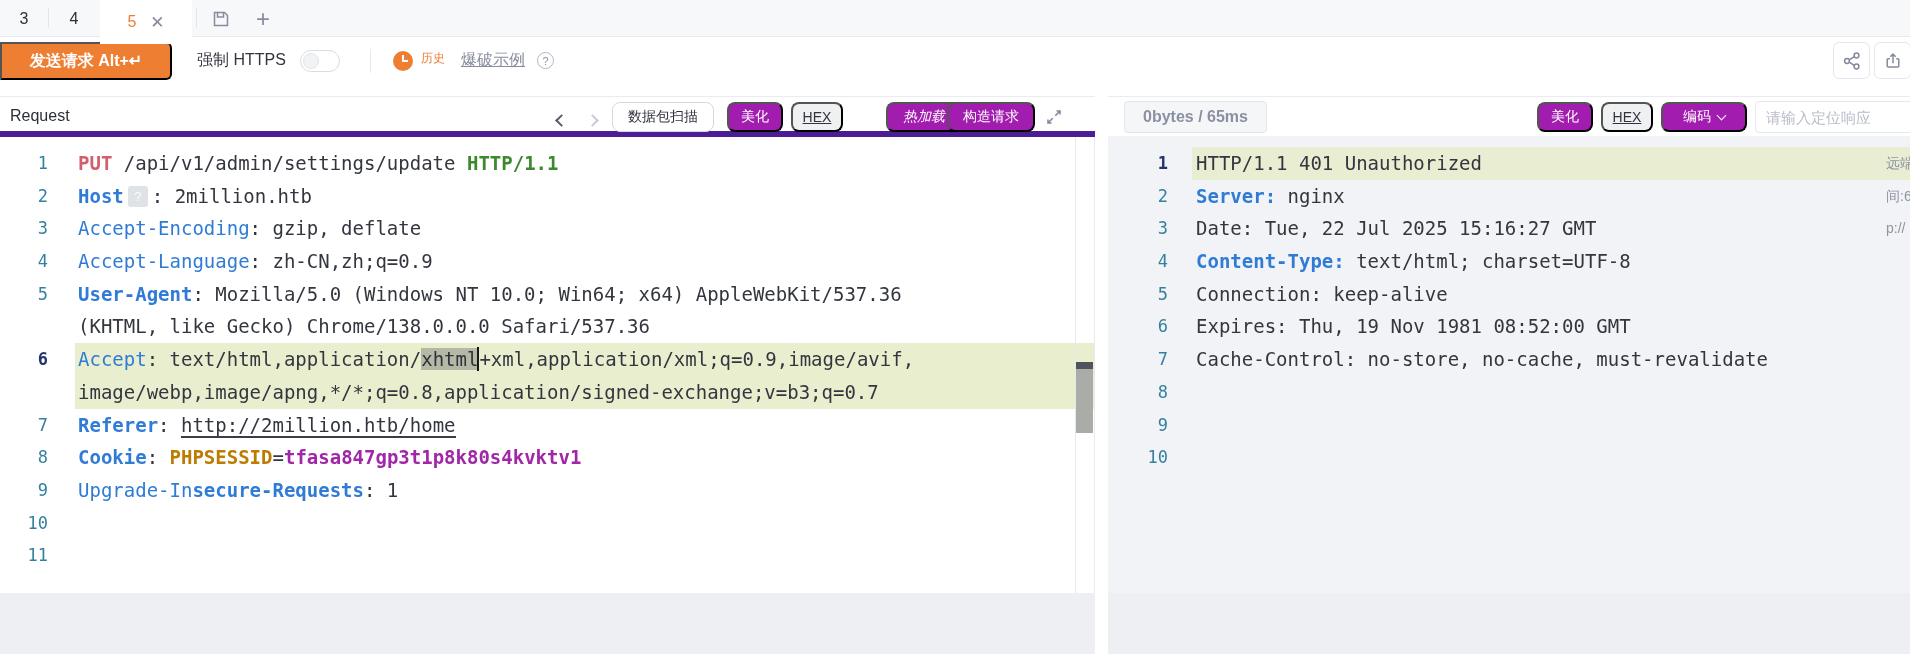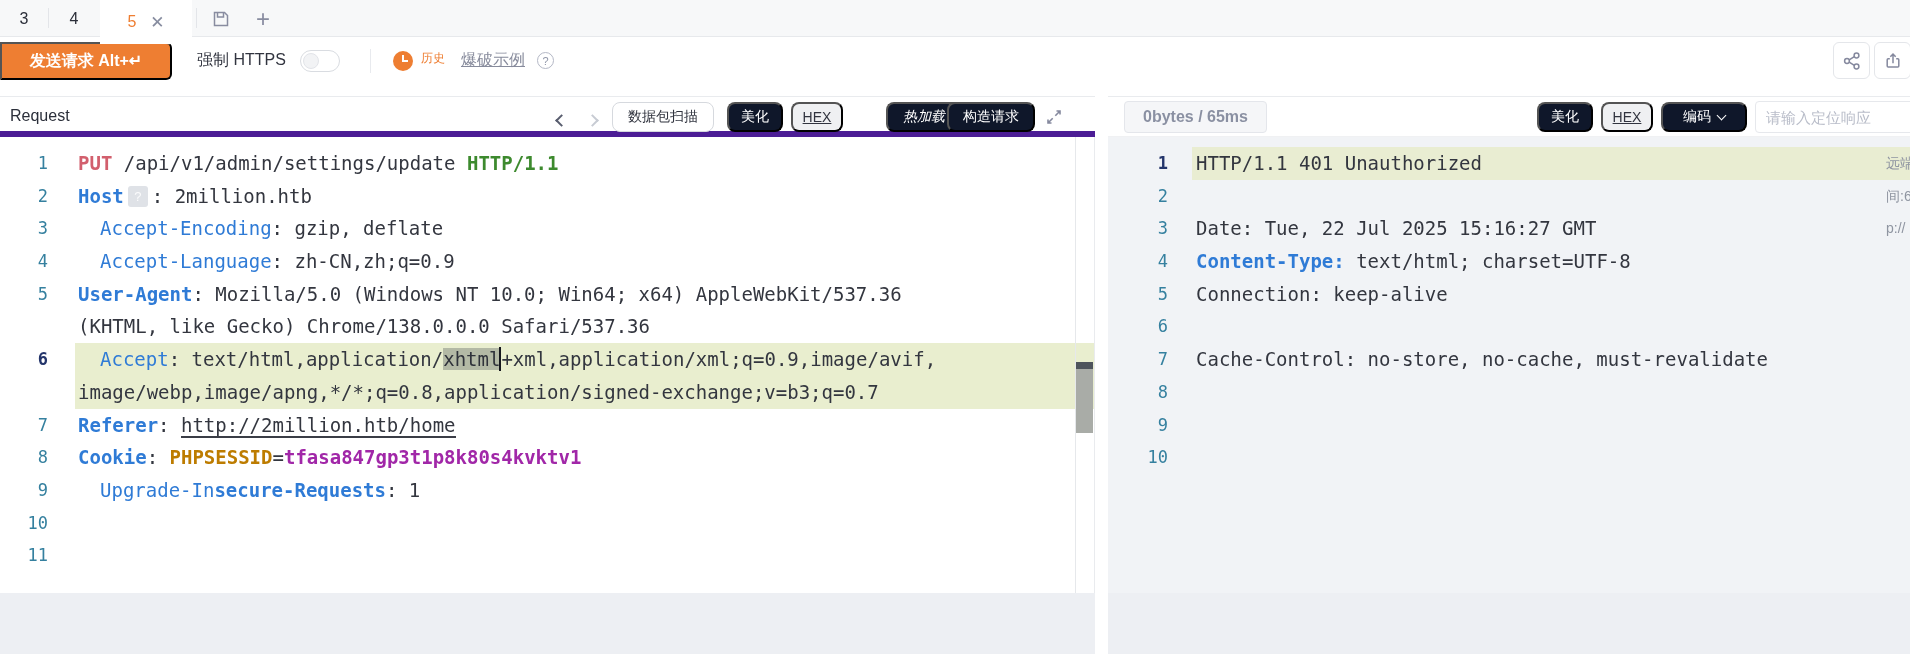--- a/index.html
+++ b/index.html
@@ -49,21 +49,21 @@
   .req-header { left:0; width:1095px; border-bottom:6px solid #4c1d95; }
   .resp-header { left:1108px; width:802px; border-bottom:1px solid #f0f1f3; }
   .panel-title { position:absolute; left:10px; top:10px; font-size:16px; color:#2b2f3a; font-weight:500; }
   .chev { display:inline-block; width:9px; height:9px; border-left:2px solid #585d6e;
     border-bottom:2px solid #585d6e; }
   .chev-left  { transform:rotate(45deg); }
   .chev-right { transform:rotate(-135deg); border-color:#c7cbd3; }
   .nav { position:absolute; top:14px; cursor:pointer; }
   .hbtn { position:absolute; top:5px; height:30px; border-radius:8px; font-size:14px;
     display:flex; align-items:center; justify-content:center; cursor:pointer; white-space:nowrap; }
-  .hbtn.orange { background:#0f172a; color:#fff;text-align:center; }
+  .hbtn.orange { background:#a21caf; color:#fff;text-align:center; }
   .hbtn.gray { background:#eff0f2; color:#31343f;text-decoration:underline; }
   .hbtn.bordered { background:#fff; border:1px solid #d6d9de; color:#31343f; }
   .chev-down { display:inline-block; width:7px; height:7px; border-left:1.8px solid #fff;
     border-bottom:1.8px solid #fff; transform:rotate(-45deg); margin-left:7px; margin-top:-4px; }
   .stats-badge { position:absolute; left:16px; top:4px; height:32px; padding:0 18px;
     background:#f5f6f8; border:1px solid #e4e6eb; border-radius:4px; color:#8a90a2;
     font-size:16px; font-weight:bold; display:flex; align-items:center; }
   .locate-input { position:absolute; left:647px; top:4px; width:220px; height:32px;
     border:1px solid #e6e8ec; border-radius:4px; background:#fff; font-size:15px;
     color:#33363f; padding:0 10px; outline:none; }
@@ -77,21 +77,21 @@
     font-family:"DejaVu Sans Mono",monospace; font-size:19px; color:#33363f; cursor:text; }
   .req-editor .row.hl  { background:linear-gradient(to right, transparent 75px, #e9eecf 75px); }
   .resp-editor .row.hl { background:linear-gradient(to right, transparent 84px, #e9edd2 84px); }
   .ln { position:absolute; left:0; top:0; width:48px; text-align:right; font-size:17px; color:#35809f; }
   .resp-editor .ln { width:60px; }
   .ln.dark { color:#24356b; font-weight:bold; }
   .code { display:block; margin-left:78px; }
   .resp-editor .code { margin-left:88px; }
   .seg-m  { color:#d25f6d; font-weight:bold; }
   .seg-v  { color:#3d8a2e; font-weight:bold; }
-  .seg-h  { color:#2f7bd6;margin-left:22px; }
+  .seg-h  { color:#2f7bd6; }
   .seg-hb { color:#2f7bd6; font-weight:bold; }
   .seg-t  { color:#33363f; }
   .seg-u  { color:#33363f; border-bottom:2px solid #3a3d46; }
   .seg-cn { color:#bd7c00; font-weight:bold; }
   .seg-cv { color:#a127a8; font-weight:bold; }
   .seg-sel{ background:#b3b9a5; color:#2f323a; }
   .seg-caret { display:inline-block; width:2px; height:24px; background:#15171d;
     vertical-align:middle; margin:0 0 4px -1px; }
   .seg-badge { display:inline-block; width:20px; height:21px; background:#dfe2e7;
     color:#fbfbfc; border-radius:3px; font-size:13px; line-height:21px; text-align:center;
@@ -212,25 +212,25 @@
       <div class="row"><span class="ln">7</span><span class="code"><span class="seg-hb">Referer</span><span class="seg-t">: </span><span class="seg-u">http://2million.htb/home</span></span></div>
       <div class="row"><span class="ln">8</span><span class="code"><span class="seg-hb">Cookie</span><span class="seg-t">: </span><span class="seg-cn">PHPSESSID</span><span class="seg-t">=</span><span class="seg-cv">tfasa847gp3t1p8k80s4kvktv1</span></span></div>
       <div class="row"><span class="ln">9</span><span class="code"><span class="seg-h">Upgrade-In</span><span class="seg-hb">secure-Requests</span><span class="seg-t">: 1</span></span></div>
       <div class="row"><span class="ln">10</span><span class="code"></span></div>
       <div class="row"><span class="ln">11</span><span class="code"></span></div>
     </div>
 </div>
 <div class="editor resp-editor">
   <div class="rows" id="resp-rows">
       <div class="row hl"><span class="ln dark">1</span><span class="code"><span class="seg-t">HTTP/1.1 401 Unauthorized</span></span></div>
-      <div class="row"><span class="ln">2</span></div>
+      <div class="row"><span class="ln">2</span><span class="code"><span class="seg-hb">Server:</span><span class="seg-t"> nginx</span></span></div>
       <div class="row"><span class="ln">3</span><span class="code"><span class="seg-t">Date: Tue, 22 Jul 2025 15:16:27 GMT</span></span></div>
       <div class="row"><span class="ln">4</span><span class="code"><span class="seg-hb">Content-Type:</span><span class="seg-t"> text/html; charset=UTF-8</span></span></div>
       <div class="row"><span class="ln">5</span><span class="code"><span class="seg-t">Connection: keep-alive</span></span></div>
-      <div class="row"><span class="ln">6</span></div>
+      <div class="row"><span class="ln">6</span><span class="code"><span class="seg-t">Expires: Thu, 19 Nov 1981 08:52:00 GMT</span></span></div>
       <div class="row"><span class="ln">7</span><span class="code"><span class="seg-t">Cache-Control: no-store, no-cache, must-revalidate</span></span></div>
       <div class="row"><span class="ln">8</span></div>
       <div class="row"><span class="ln">9</span><span class="code"></span></div>
       <div class="row"><span class="ln">10</span><span class="code"></span></div>
     </div>
 </div>
 
 <div class="ruler-line"></div>
 <div class="ruler-dark"></div>
 <div class="ruler-gray"></div>

